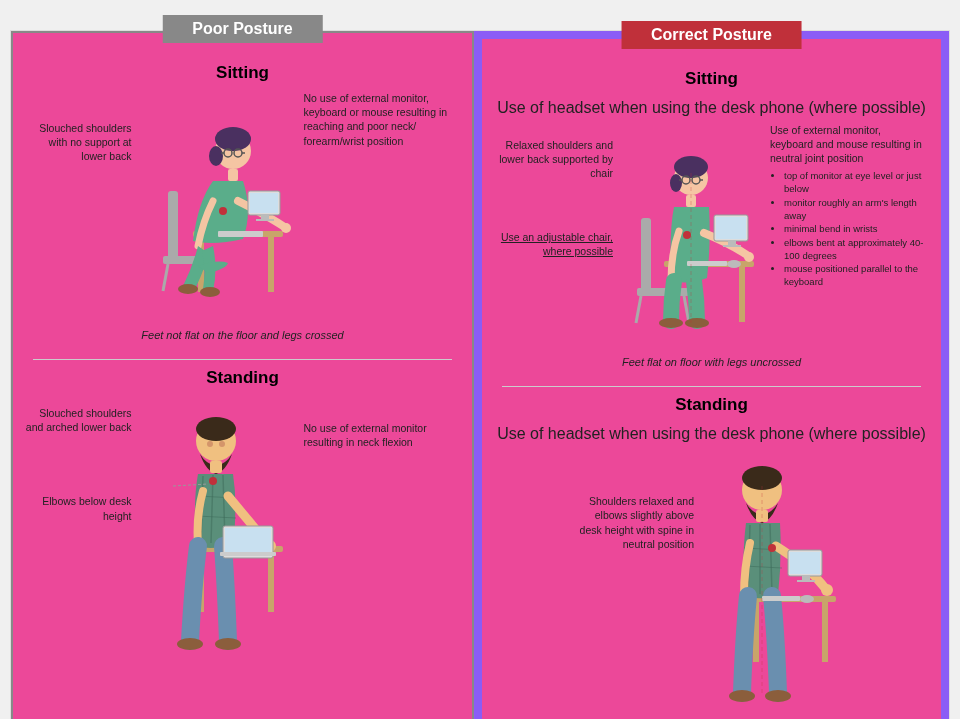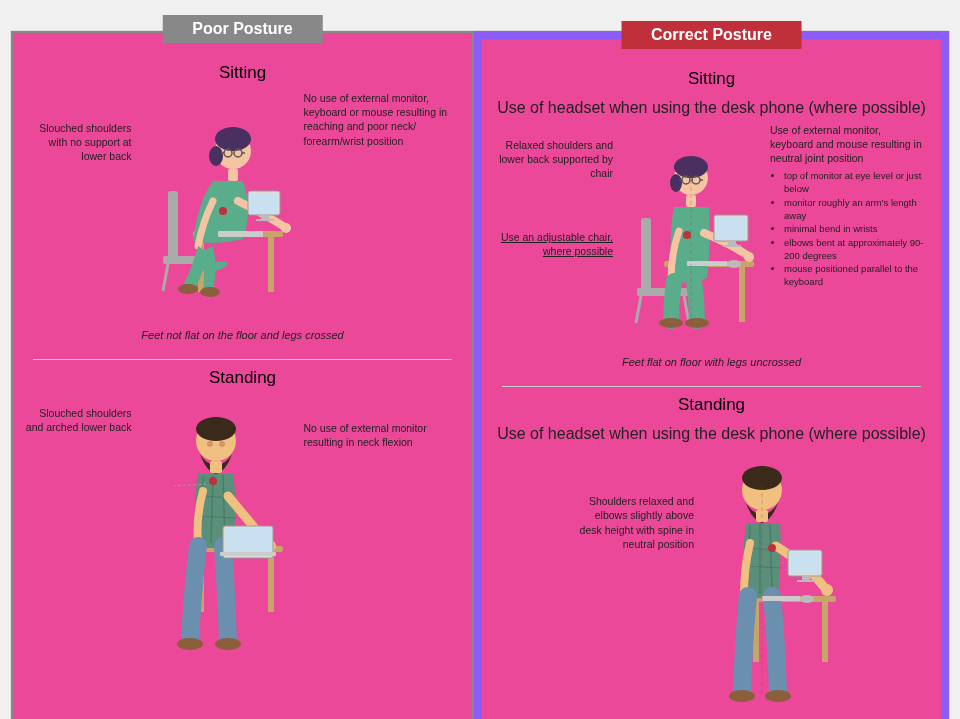--- a/index.html
+++ b/index.html
@@ -61,21 +61,21 @@
       font-size: 16px;
     }
     .panel-content {
       padding: 30px 10px 10px 10px;
     }
     .section {
       margin-bottom: 10px;
     }
     .section-title {
       font-size: 17px;
-      font-weight: normal;
+      font-weight: bold;
       text-align: center;
       margin-bottom: 8px;
     }
     
     svg { overflow: visible; }
 
     
     .annotation {
       font-size: 10.5px;
       color: #222;
@@ -219,20 +219,21 @@
 
       <div class="divider-h"></div>
 
       <div class="section">
         <div class="section-title">Standing</div>
 
         <div class="fig-row">
 
           <div class="fig-col-left">
             <div class="annotation annotation-left" style="margin-top:10px;">Slouched shoulders and arched lower back</div>
+            <div class="annotation annotation-left" style="margin-top:60px;">Elbows below desk height</div>
           </div>
 
           <div class="fig-col-center">
             <svg width="160" height="255" viewBox="0 0 160 255">
 
               <rect x="55" y="150" width="90" height="6" fill="#c8a46a" rx="2"></rect>
               <rect x="130" y="156" width="6" height="60" fill="#c8a46a"></rect>
               <rect x="60" y="156" width="6" height="60" fill="#c8a46a"></rect>
 
               <circle cx="78" cy="45" r="20" fill="#f0c080"></circle>
@@ -354,21 +355,21 @@
               <line x1="72" y1="50" x2="72" y2="200" stroke="#c0303a" stroke-width="0.8" stroke-dasharray="4,3" opacity="0.4"></line>
             </svg>
           </div>
 
           <div class="fig-col-right">
             <div class="annotation">Use of external monitor, keyboard and mouse resulting in neutral joint position</div>
             <ul class="bullet-list">
               <li>top of monitor at eye level or just below</li>
               <li>monitor roughly an arm's length away</li>
               <li>minimal bend in wrists</li>
-              <li>elbows bent at approximately 90-200 degrees</li>
+              <li>elbows bent at approximately 40-100 degrees</li>
               <li>mouse positioned parallel to the keyboard</li>
             </ul>
           </div>
         </div>
 
         <div class="footer-text">Feet flat on floor with legs uncrossed</div>
       </div>
 
       <div class="divider-h"></div>
 

